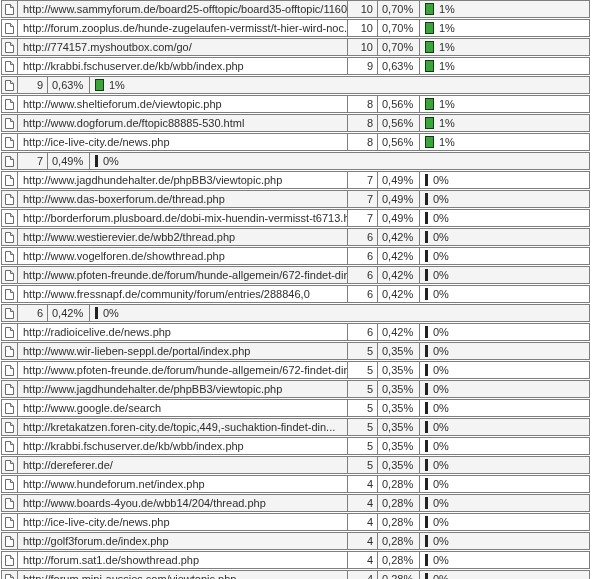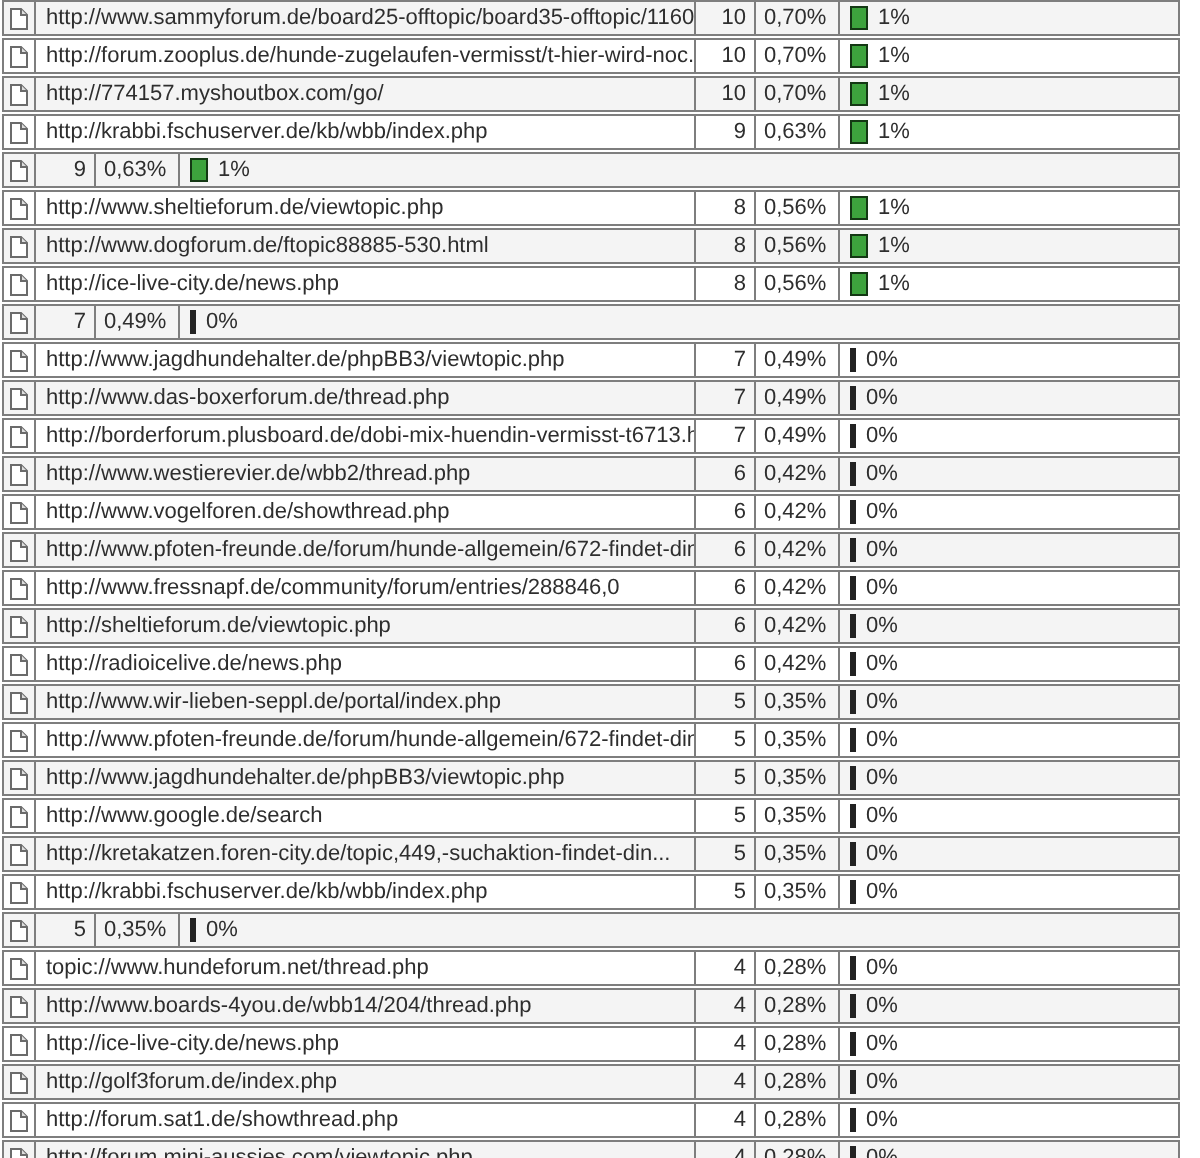--- a/index.html
+++ b/index.html
@@ -351,21 +351,20 @@
     </div>
   </div>
 
   <div class="row">
     <div class="cell icon-cell">
       <svg class="doc-icon" width="9" height="11" viewBox="0 0 9 11" aria-hidden="true">
         <path d="M0.5 0.5 H5.5 L8.5 3.5 V10.5 H0.5 Z" fill="#ffffff" stroke="#6b6b6b" stroke-width="1"></path>
         <path d="M5.5 0.5 V3.5 H8.5" fill="#dddddd" stroke="#6b6b6b" stroke-width="1"></path>
       </svg>
     </div>
-    <a class="cell url-cell" href="#">http://sheltieforum.de/viewtopic.php</a>
     <div class="cell count-cell">6</div>
     <div class="cell pct-cell">0,42%</div>
     <div class="cell bar-cell">
       <span class="bar zero"></span>
       <span class="bar-label">0%</span>
     </div>
   </div>
 
   <div class="row">
     <div class="cell icon-cell">
@@ -479,36 +478,37 @@
     </div>
   </div>
 
   <div class="row">
     <div class="cell icon-cell">
       <svg class="doc-icon" width="9" height="11" viewBox="0 0 9 11" aria-hidden="true">
         <path d="M0.5 0.5 H5.5 L8.5 3.5 V10.5 H0.5 Z" fill="#ffffff" stroke="#6b6b6b" stroke-width="1"></path>
         <path d="M5.5 0.5 V3.5 H8.5" fill="#dddddd" stroke="#6b6b6b" stroke-width="1"></path>
       </svg>
     </div>
-    <div class="cell count-cell">5</div>
-    <div class="cell pct-cell">0,35%</div>
-    <div class="cell bar-cell">
-      <span class="bar zero"></span>
-      <span class="bar-label">0%</span>
-    </div>
-  </div>
-
-  <div class="row">
-    <div class="cell icon-cell">
-      <svg class="doc-icon" width="9" height="11" viewBox="0 0 9 11" aria-hidden="true">
-        <path d="M0.5 0.5 H5.5 L8.5 3.5 V10.5 H0.5 Z" fill="#ffffff" stroke="#6b6b6b" stroke-width="1"></path>
-        <path d="M5.5 0.5 V3.5 H8.5" fill="#dddddd" stroke="#6b6b6b" stroke-width="1"></path>
-      </svg>
-    </div>
-    <a class="cell url-cell" href="#">topic://www.hundeforum.net/thread.php</a>
+    <a class="cell url-cell" href="#">http://dereferer.de/</a>
+    <div class="cell count-cell">5</div>
+    <div class="cell pct-cell">0,35%</div>
+    <div class="cell bar-cell">
+      <span class="bar zero"></span>
+      <span class="bar-label">0%</span>
+    </div>
+  </div>
+
+  <div class="row">
+    <div class="cell icon-cell">
+      <svg class="doc-icon" width="9" height="11" viewBox="0 0 9 11" aria-hidden="true">
+        <path d="M0.5 0.5 H5.5 L8.5 3.5 V10.5 H0.5 Z" fill="#ffffff" stroke="#6b6b6b" stroke-width="1"></path>
+        <path d="M5.5 0.5 V3.5 H8.5" fill="#dddddd" stroke="#6b6b6b" stroke-width="1"></path>
+      </svg>
+    </div>
+    <a class="cell url-cell" href="#">http://www.hundeforum.net/index.php</a>
     <div class="cell count-cell">4</div>
     <div class="cell pct-cell">0,28%</div>
     <div class="cell bar-cell">
       <span class="bar zero"></span>
       <span class="bar-label">0%</span>
     </div>
   </div>
 
   <div class="row">
     <div class="cell icon-cell">

